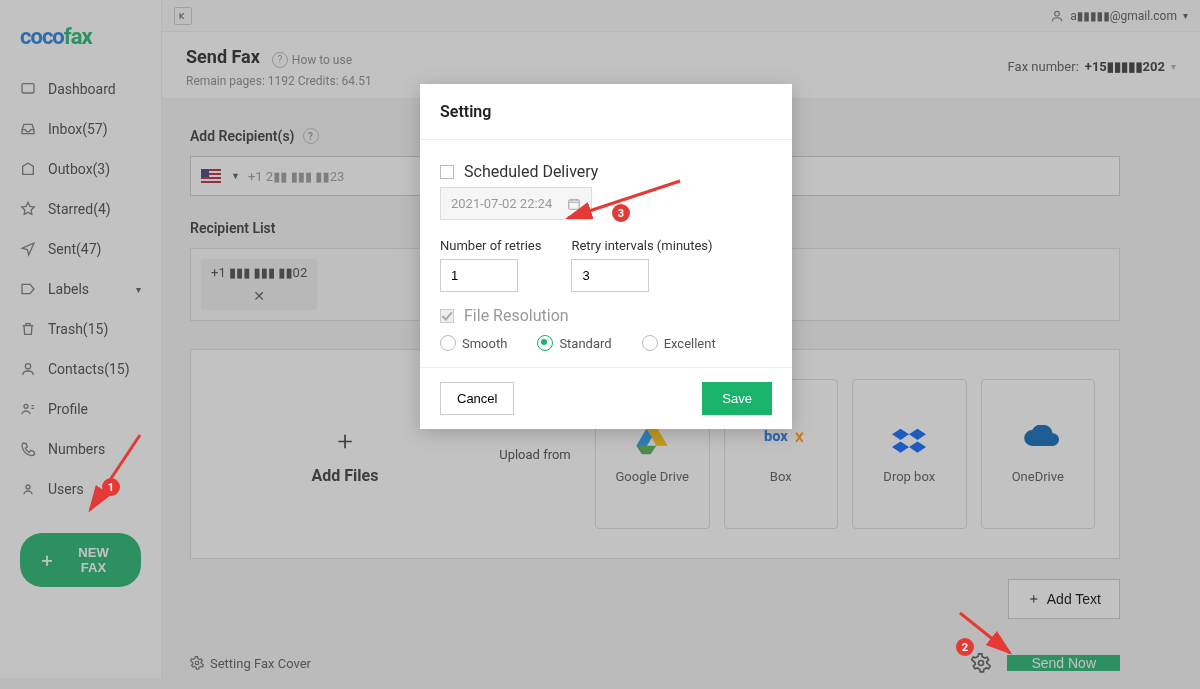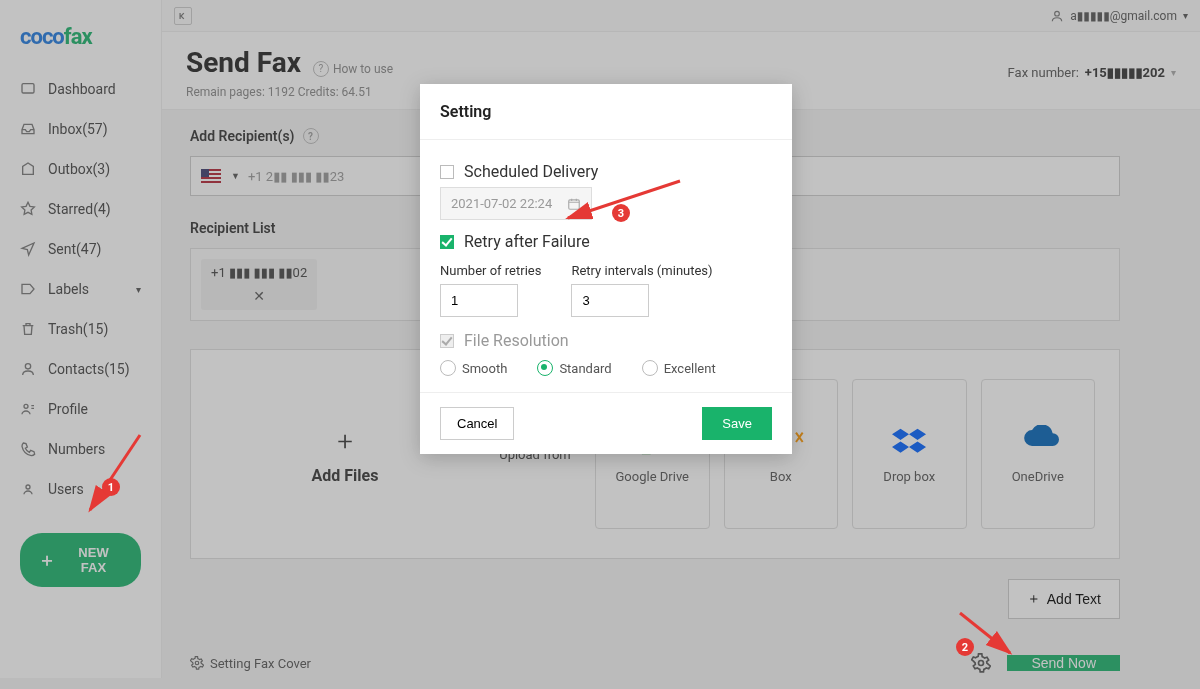--- a/index.html
+++ b/index.html
@@ -18,21 +18,21 @@
 .new-fax-btn { margin: 24px 20px; background: #19b36b; color: #fff; border: none; border-radius: 22px; padding: 12px 18px; font-size: 13px; font-weight: 600; display: flex; align-items: center; gap: 8px; cursor: pointer; }
 .new-fax-btn .plus { font-size: 18px; line-height: 14px; }
 
 
 .topbar { position: absolute; left: 162px; right: 0; top: 0; height: 32px; background: #fafafa; border-bottom: 1px solid #eee; display: flex; align-items: center; padding: 6px 12px; justify-content: space-between; font-size: 12px; color: #555; }
 .topbar .collapse { width: 18px; height: 18px; border: 1px solid #ccc; display: flex; align-items: center; justify-content: center; border-radius: 2px; }
 .topbar .acct { display: flex; align-items: center; gap: 6px; }
 
 
 .mainhdr { position: absolute; left: 162px; right: 0; top: 32px; background: #fff; padding: 14px 24px 10px; border-bottom: 1px solid #eee; display: flex; justify-content: space-between; align-items: center; }
-.mainhdr .left .title { font-size: 28px; font-weight: 700; color: #222; display: inline-block; }
+.mainhdr .left .title { font-size: 18px; font-weight: 700; color: #222; display: inline-block; }
 .mainhdr .left .howto { font-size: 12px; color: #888; margin-left: 8px; display: inline-flex; align-items: center; gap: 4px; }
 .mainhdr .left .sub { font-size: 12px; color: #888; margin-top: 6px; }
 .mainhdr .right { font-size: 13px; color: #555; display: flex; align-items: center; gap: 6px; }
 .mainhdr .right .num { font-weight: 700; color: #333; }
 
 
 .content { position: absolute; left: 162px; right: 0; top: 100px; bottom: 0; padding: 28px; overflow: auto; }
 .section-label { font-size: 14px; font-weight: 600; color: #333; display: flex; align-items: center; gap: 8px; margin-bottom: 12px; }
 .help-circle { width: 16px; height: 16px; border: 1px solid #bbb; border-radius: 50%; display: inline-flex; align-items: center; justify-content: center; font-size: 10px; color: #999; }
 .phone-input { width: 100%; max-width: 930px; border: 1px solid #ccc; height: 40px; display: flex; align-items: center; padding: 0 10px; gap: 8px; font-size: 13px; color: #999; background: #fff; }
@@ -343,24 +343,20 @@
       <span>Scheduled Delivery</span>
     </div>
     <div class="date-field">
       <span>2021-07-02 22:24</span>
       <svg width="14" height="14" viewBox="0 0 24 24" fill="none" stroke="#aaa" stroke-width="2">
           <rect x="3" y="5" width="18" height="16" rx="2"></rect>
           <path d="M3 9h18M8 3v4M16 3v4"></path>
         </svg>
     </div>
 
-    <div class="chk-row">
-      <span class="chk checked"></span>
-      <span>Retry after Failure</span>
-    </div>
     <div class="two-col">
       <div>
         <div class="label-sm">Number of retries</div>
         <input class="num-input" value="1" style="">
       </div>
       <div>
         <div class="label-sm">Retry intervals (minutes)</div>
         <input class="num-input" value="3" style="">
       </div>
     </div>

